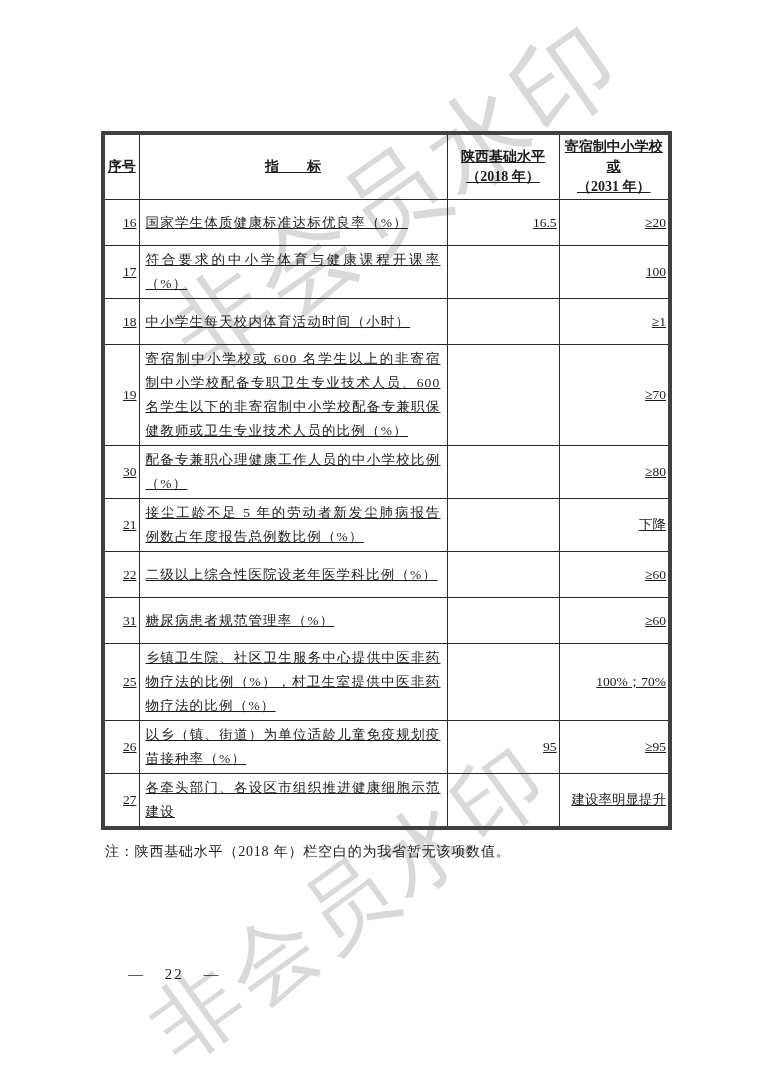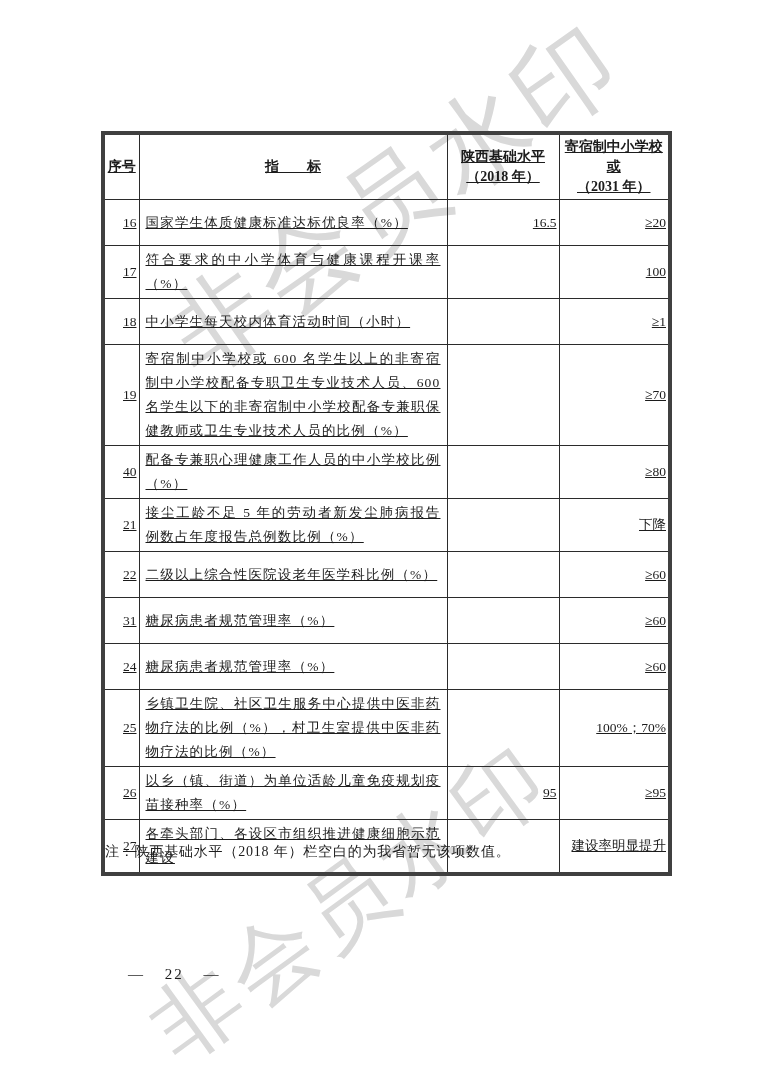--- a/index.html
+++ b/index.html
@@ -146,45 +146,39 @@
           <td class="c-val"></td>
           <td class="c-val">≥1</td>
         </tr>
         <tr>
           <td class="c-no">19</td>
           <td class="c-ind">寄宿制中小学校或 600 名学生以上的非寄宿制中小学校配备专职卫生专业技术人员、600 名学生以下的非寄宿制中小学校配备专兼职保健教师或卫生专业技术人员的比例（%）</td>
           <td class="c-val"></td>
           <td class="c-val">≥70</td>
         </tr>
         <tr>
-          <td class="c-no">40</td>
+          <td class="c-no">30</td>
           <td class="c-ind">配备专兼职心理健康工作人员的中小学校比例（%）</td>
           <td class="c-val"></td>
           <td class="c-val">≥80</td>
         </tr>
         <tr>
           <td class="c-no">21</td>
           <td class="c-ind">接尘工龄不足 5 年的劳动者新发尘肺病报告例数占年度报告总例数比例（%）</td>
           <td class="c-val"></td>
           <td class="c-val">下降</td>
         </tr>
         <tr>
           <td class="c-no">22</td>
           <td class="c-ind">二级以上综合性医院设老年医学科比例（%）</td>
           <td class="c-val"></td>
           <td class="c-val">≥60</td>
         </tr>
         <tr>
           <td class="c-no">31</td>
-          <td class="c-ind">糖尿病患者规范管理率（%）</td>
-          <td class="c-val"></td>
-          <td class="c-val">≥60</td>
-        </tr>
-        <tr>
-          <td class="c-no">24</td>
           <td class="c-ind">糖尿病患者规范管理率（%）</td>
           <td class="c-val"></td>
           <td class="c-val">≥60</td>
         </tr>
         <tr>
           <td class="c-no">25</td>
           <td class="c-ind">乡镇卫生院、社区卫生服务中心提供中医非药物疗法的比例（%），村卫生室提供中医非药物疗法的比例（%）</td>
           <td class="c-val"></td>
           <td class="c-val">100%；70%</td>
         </tr>

